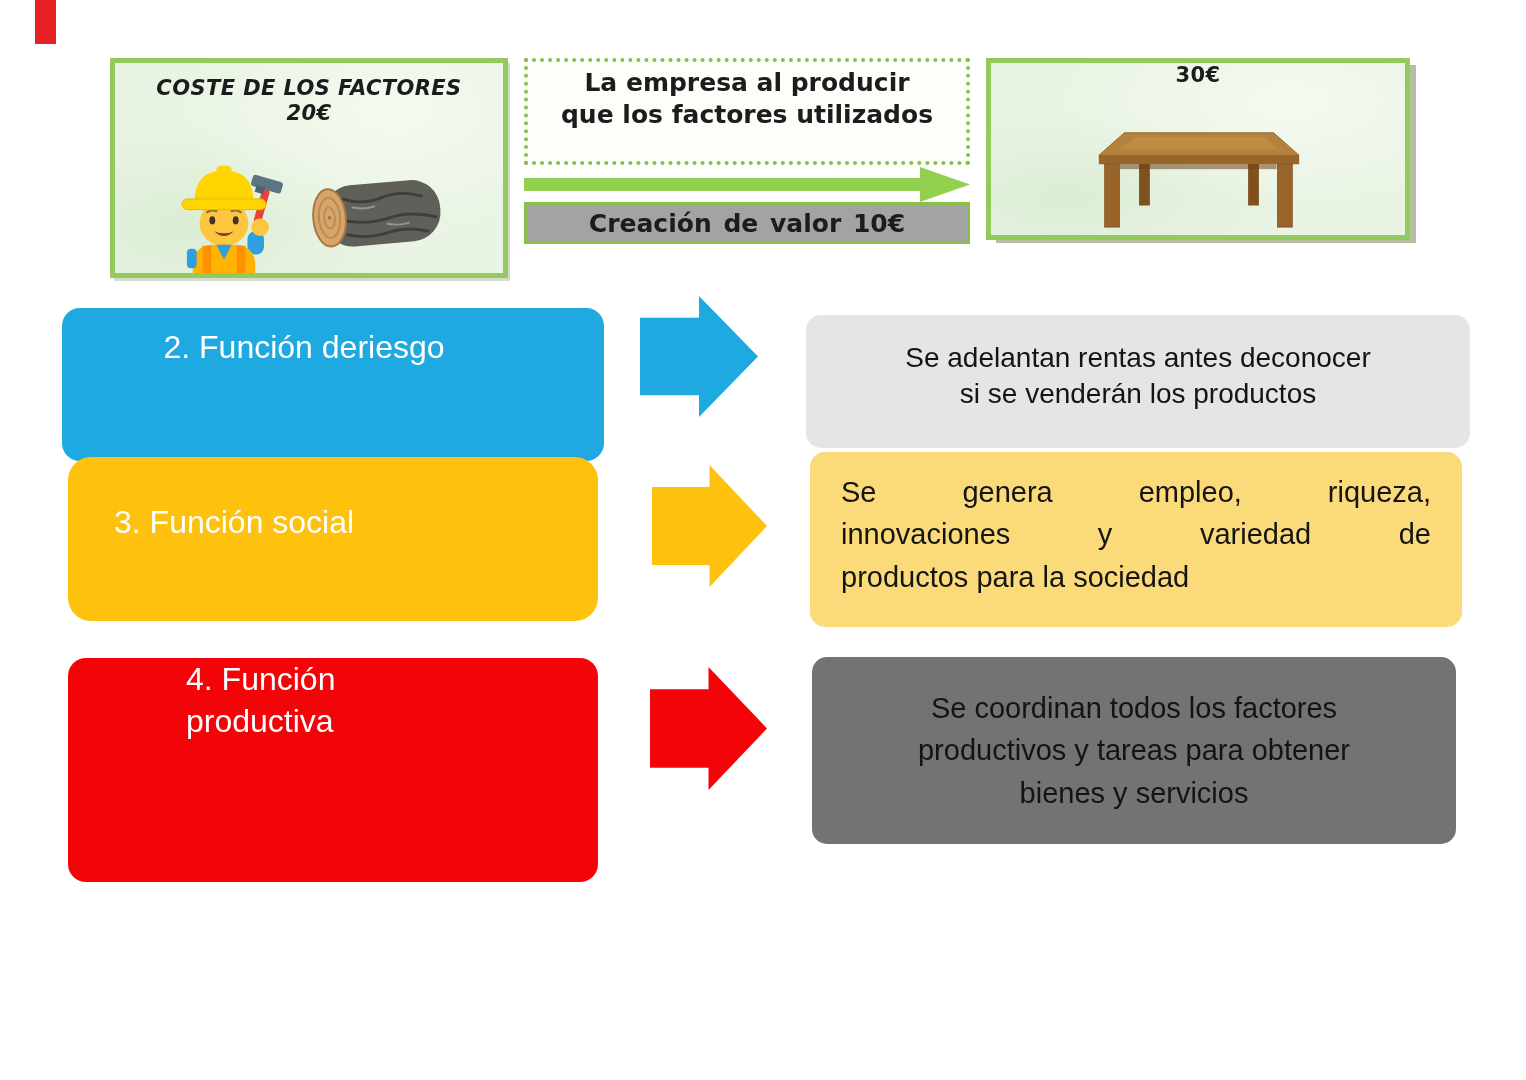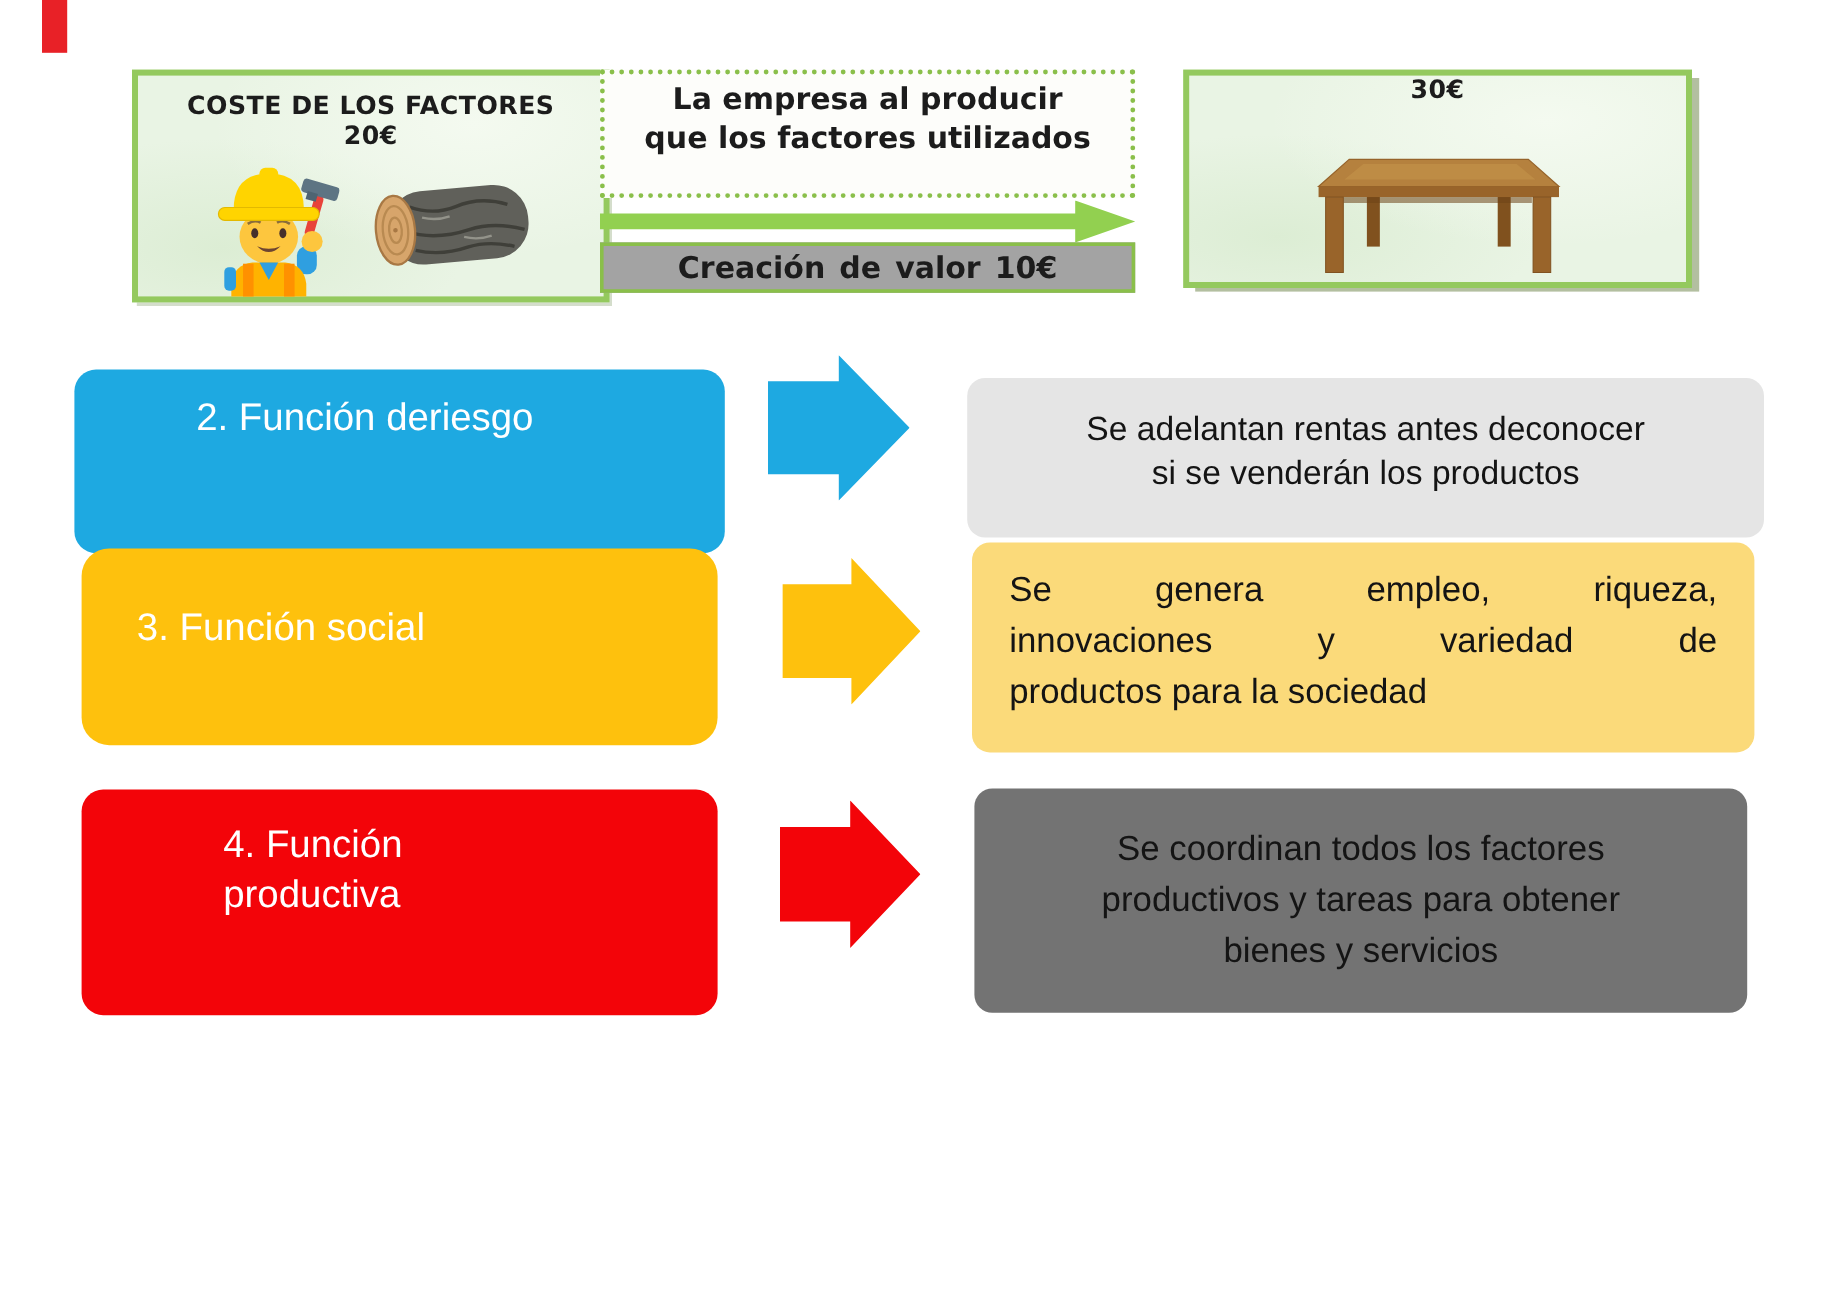--- a/index.html
+++ b/index.html
@@ -12,39 +12,39 @@
   .gbox{
     position:absolute;box-sizing:border-box;border:5px solid #94c95e;
     background:
       radial-gradient(ellipse at 72% 22%, #f4faf0 0%, rgba(244,250,240,0) 55%),
       radial-gradient(ellipse at 18% 78%, #dcedd4 0%, rgba(220,237,212,0) 45%),
       #e9f4e4;
     text-align:center;overflow:hidden;
   }
   .gbox .gtitle{font-size:21px;letter-spacing:.4px;line-height:1.25;margin-top:12px;}
   .gbox .gamount{font-size:21px;letter-spacing:.4px;line-height:1.2;}
-  .cost-box{left:110px;top:58px;width:398px;height:194px;box-shadow:3px 4px 0 -1px #d4ddcb;}
+  .cost-box{left:110px;top:58px;width:398px;height:220px;box-shadow:3px 4px 0 -1px #d4ddcb;font-style:italic;}
   .final-box{left:986px;top:58px;width:424px;height:182px;box-shadow:8px 5px 0 -2px #b3bfa0;}
   .cost-icons{position:absolute;left:0;right:0;bottom:-4px;display:flex;justify-content:center;align-items:flex-end;gap:12px;}
   .final-icon{position:absolute;left:0;right:0;bottom:2px;display:flex;justify-content:center;}
-  .mid{position:absolute;left:500px;top:58px;width:446px;}
+  .mid{position:absolute;left:524px;top:58px;width:446px;}
   .dotted{
     box-sizing:border-box;width:446px;height:107px;border:4px dotted #8abf4a;background:#fdfdfa;
     font-size:25px;line-height:1.27;padding-top:5px;text-align:center;
   }
   .garrow{display:block;margin-top:2px;}
   .vbox{
     box-sizing:border-box;width:446px;height:42px;border:3px solid #8abf4a;background:#a3a3a3;
     display:flex;align-items:center;justify-content:center;font-size:25px;word-spacing:3px;
   }
   
   .fn-box{position:absolute;box-sizing:border-box;border-radius:18px;color:#fff;font-size:32px;}
   .fn-box-risk{left:62px;top:308px;width:542px;height:153px;padding-top:21px;padding-right:58px;text-align:center;}
   .fn-box-social{left:68px;top:457px;width:530px;height:164px;padding-top:47px;padding-left:46px;border-radius:23px;}
-  .fn-box-prod{left:68px;top:658px;width:530px;height:188px;padding-top:24px;padding-left:118px;line-height:1.32;}
+  .fn-box-prod{left:68px;top:658px;width:530px;height:224px;padding-left:118px;line-height:1.32;}
   .desc-box{position:absolute;box-sizing:border-box;border-radius:15px;color:#141414;font-size:28px;}
   .desc-risk{left:806px;top:315px;width:664px;height:133px;padding-top:25px;text-align:center;line-height:1.3;}
   .desc-social{left:810px;top:452px;width:652px;height:175px;padding:19px 31px 0 31px;line-height:1.46;font-size:29px;}
   .desc-prod{left:812px;top:657px;width:644px;height:187px;padding-top:30px;text-align:center;line-height:1.46;font-size:29px;}
   .just{text-align:justify;text-align-last:justify;}
   .block-arrow{position:absolute;}
   .red-mark{position:absolute;left:35px;top:0;width:21px;height:44px;background:#e82127;}
 </style>
 </head>
 <body>

